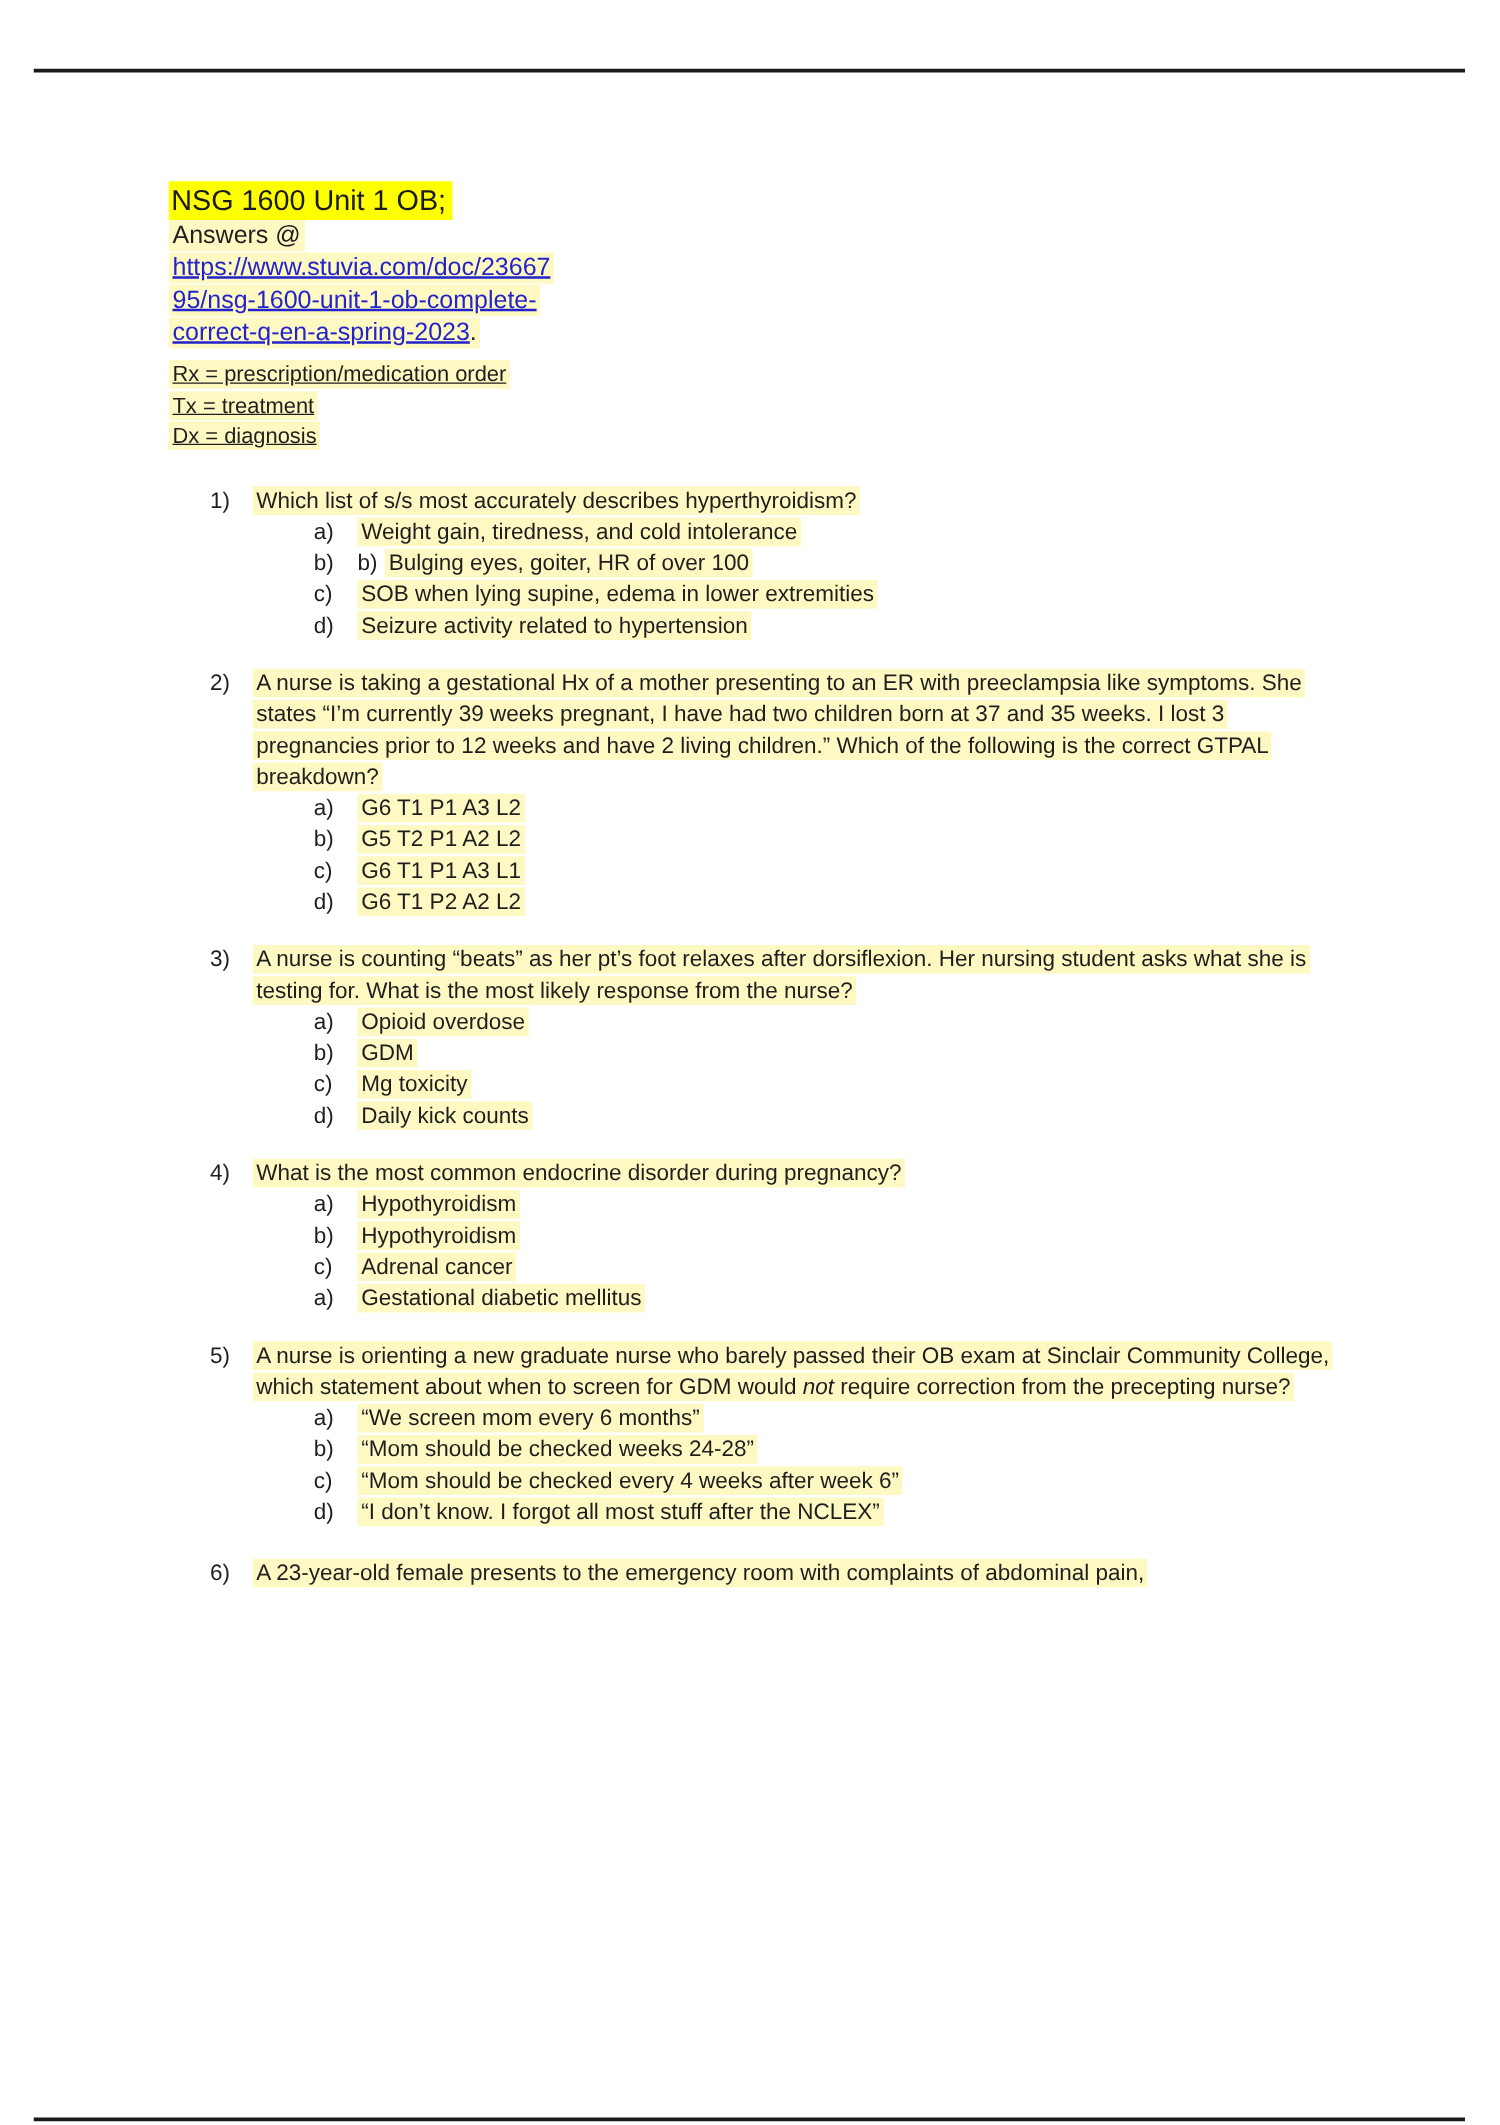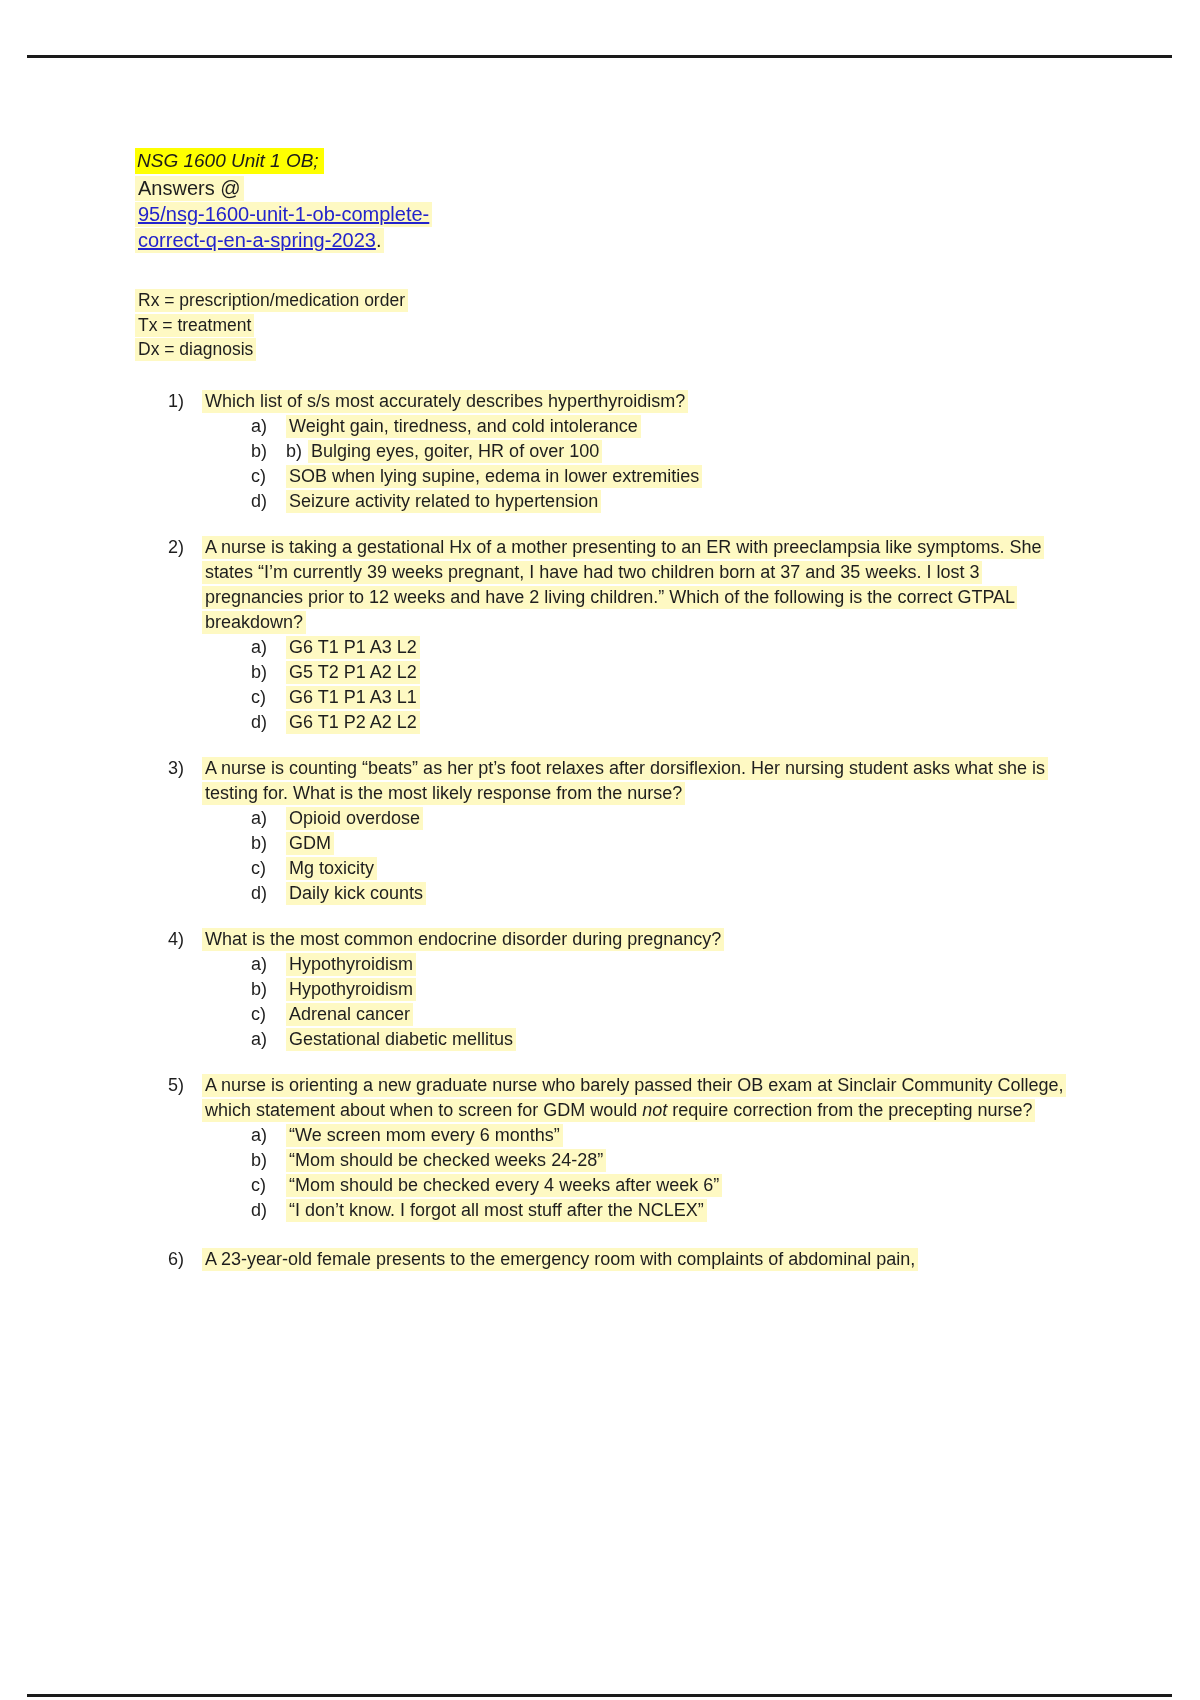--- a/index.html
+++ b/index.html
@@ -32,31 +32,31 @@
     padding: 1px 3px 2px 3px;
     -webkit-box-decoration-break: clone;
     box-decoration-break: clone;
   }
   mark.hl-yellow {
     background: #feff00;
     color: #1b1b1b;
     padding: 2px 5px 3px 2px;
   }
 
-  .title-line { font-size: 19px; line-height: 29px; white-space: nowrap; font-style: italic; }
+  .title-line { font-size: 23px; line-height: 29px; white-space: nowrap; }
   .meta-line  { font-size: 20px;  line-height: 26px; white-space: nowrap; }
   .doc-link {
     color: #2323cc;
     text-decoration: underline;
     text-decoration-color: #2323cc;
     cursor: pointer;
   }
   .link-period { color: #1e1e1e; text-decoration: none; }
 
-  .abbrev-block { margin-top: 35px; }
+  .abbrev-block { margin-top: 8px; text-decoration: underline; }
   .abbrev-line { font-size: 17.5px; line-height: 24.5px; white-space: nowrap; }
 
   .questions { margin-top: 27px; }
   .q-block {
     display: flex;
     align-items: flex-start;
     margin-bottom: 21px;
     font-size: 18px;
     line-height: 25px;
   }
@@ -74,20 +74,21 @@
 <body>
 
 <div class="page">
   <div class="rule rule-top"></div>
 
   <div class="content">
 
     <div class="header-block">
       <div class="title-line"><mark class="hl-yellow">NSG 1600 Unit 1 OB;</mark></div>
       <div class="meta-line"><mark class="hl">Answers @</mark></div>
+      <div class="meta-line"><mark class="hl"><a class="doc-link">https://www.stuvia.com/doc/23667</a></mark></div>
       <div class="meta-line"><mark class="hl"><a class="doc-link">95/nsg-1600-unit-1-ob-complete-</a></mark></div>
       <div class="meta-line"><mark class="hl"><a class="doc-link">correct-q-en-a-spring-2023</a><span class="link-period">.</span></mark></div>
     </div>
 
     <div class="abbrev-block">
       <div class="abbrev-line"><mark class="hl">Rx = prescription/medication order</mark></div>
       <div class="abbrev-line"><mark class="hl">Tx = treatment</mark></div>
       <div class="abbrev-line"><mark class="hl">Dx = diagnosis</mark></div>
     </div>
 

